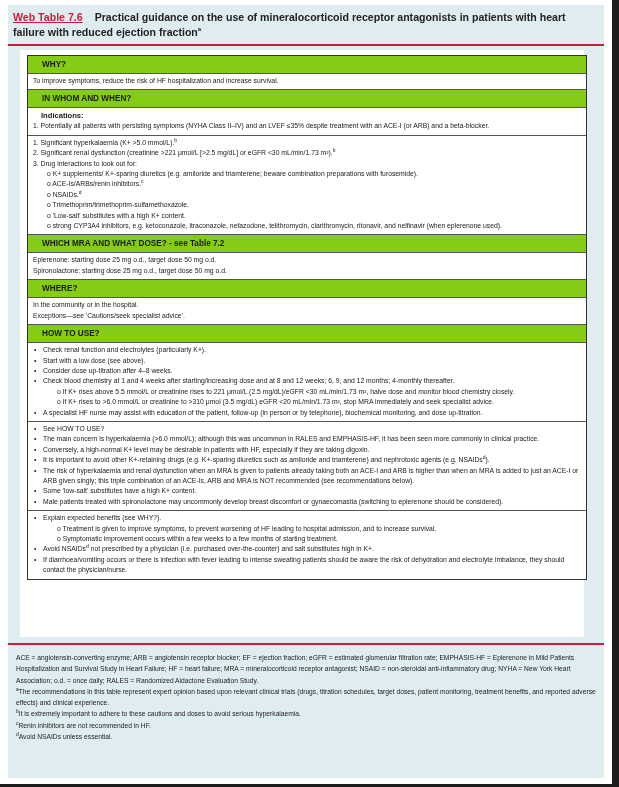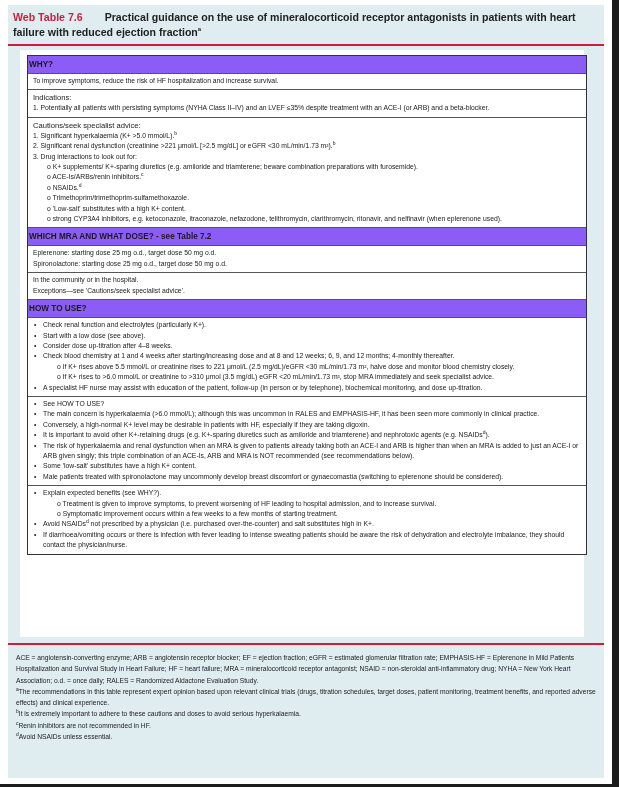--- a/index.html
+++ b/index.html
@@ -16,44 +16,44 @@
   }
   .panel {
     position: absolute; left: 8px; top: 5px;
     width: 596px; height: 773px;
     background: #dfecf0;
   }
   .title {
     position: absolute; left: 13px; top: 10px; width: 580px;
     font-size: 10.6px; font-weight: bold; line-height: 15px; color: #222;
   }
-  .title .lbl { color: #d01c3c; margin-right: 22px; }
+  .title .lbl { color: #d01c3c; margin-right: 12px; text-decoration: underline; }
   .title sup { font-size: 6px; }
   .redline {
     position: absolute; left: 8px; width: 596px; height: 2px; background: #d01c3c;
   }
   .tablewrap {
     position: absolute; left: 20px; top: 50px; width: 564px; height: 587px;
     background: #ffffff;
   }
   .tbl {
     position: absolute; left: 27px; top: 55px; width: 558px;
     border: 1px solid #333; background:#fff;
   }
   .hdr {
-    background: #8b5cf6; border-bottom: 1px solid #555;
-    font-weight: bold; font-size: 8.2px; padding: 3px 1px; height: 11px; line-height: 11px;
+    background: #84cc16; border-bottom: 1px solid #555;
+    font-weight: bold; font-size: 8.2px; padding: 3px 14px; height: 11px; line-height: 11px;
   }
   .cell {
     border-bottom: 1px solid #555; font-size: 6.8px; line-height: 10.4px;
     padding: 2px 5px 3px 5px;
   }
   .cell.cream { background: #fdf5dc; }
   .cell:last-child { border-bottom: none; }
-  .sub { font-weight: normal; font-size: 7.6px; line-height: 11px; }
+  .sub { font-weight: bold; font-size: 7.6px; line-height: 11px; margin-left: 8px; }
   .ind { padding-left: 14px; }
   .bul { padding-left: 10px; position: relative; }
   .bul::before { content: "•"; position: absolute; left: 1px; }
   .bul2 { padding-left: 24px; }
   sup { font-size: 5px; line-height: 0; }
   .foot {
     position: absolute; left: 16px; top: 652px; width: 580px;
     font-size: 6.7px; line-height: 11.3px; color: #222;
   }
 </style>
@@ -68,43 +68,44 @@
   </div>
   <div class="redline" style="top:44px;"></div>
 
   <div class="tablewrap"></div>
 
   <div class="tbl">
 
     <div class="hdr">WHY?</div>
     <div class="cell">To improve symptoms, reduce the risk of HF hospitalization and increase survival.</div>
 
+    <div class="hdr">IN WHOM AND WHEN?</div>
     <div class="cell">
       <div class="sub">Indications:</div>
       <div>1. Potentially all patients with persisting symptoms (NYHA Class II–IV) and an LVEF ≤35% despite treatment with an ACE-I (or ARB) and a beta-blocker.</div>
     </div>
     <div class="cell">
-      <div class="sub">Cautions/seek specialist advice:</div>
       <div><span>1. Significant hyperkalaemia (K+ &gt;5.0 mmol/L).</span><sup>b</sup></div>
       <div><span>2. Significant renal dysfunction (creatinine &gt;221 μmol/L [&gt;2.5 mg/dL] or eGFR &lt;30 mL/min/1.73 m²).</span><sup>b</sup></div>
       <div><span>3. Drug interactions to look out for:</span></div>
       <div class="ind"><span>o K+ supplements/ K+-sparing diuretics (e.g. amiloride and triamterene; beware combination preparations with furosemide).</span></div>
       <div class="ind"><span>o ACE-Is/ARBs/renin inhibitors.</span><sup>c</sup></div>
       <div class="ind"><span>o NSAIDs.</span><sup>d</sup></div>
       <div class="ind"><span>o Trimethoprim/trimethoprim-sulfamethoxazole.</span></div>
       <div class="ind"><span>o 'Low-salt' substitutes with a high K+ content.</span></div>
       <div class="ind"><span>o strong CYP3A4 inhibitors, e.g. ketoconazole, itraconazole, nefazodone, telithromycin, clarithromycin, ritonavir, and nelfinavir (when eplerenone used).</span></div>
     </div>
 
     <div class="hdr">WHICH MRA AND WHAT DOSE? - see Table 7.2</div>
     <div class="cell">
       <div>Eplerenone: starting dose 25 mg o.d., target dose 50 mg o.d.</div>
       <div>Spironolactone: starting dose 25 mg o.d., target dose 50 mg o.d.</div>
     </div>
 
+    <div class="hdr">WHERE?</div>
     <div class="cell">
       <div>In the community or in the hospital.</div>
       <div>Exceptions—see 'Cautions/seek specialist advice'.</div>
     </div>
 
     <div class="hdr">HOW TO USE?</div>
     <div class="cell">
       <div class="bul">Check renal function and electrolytes (particularly K+).</div>
       <div class="bul">Start with a low dose (see above).</div>
       <div class="bul">Consider dose up-titration after 4–8 weeks.</div>

